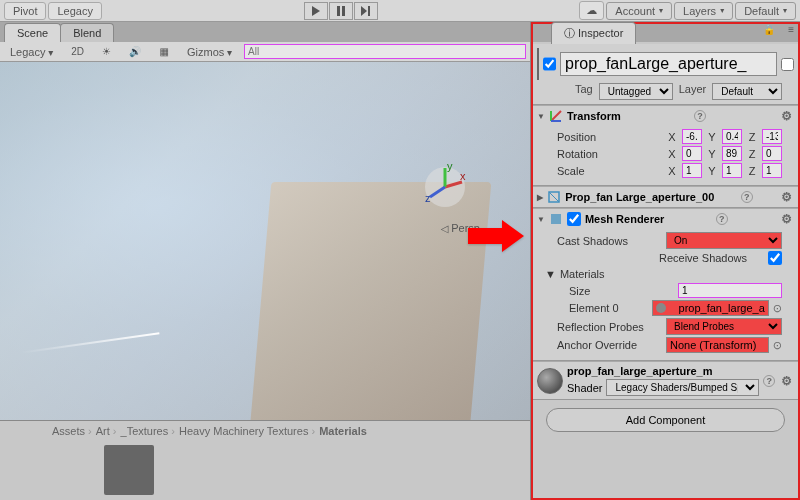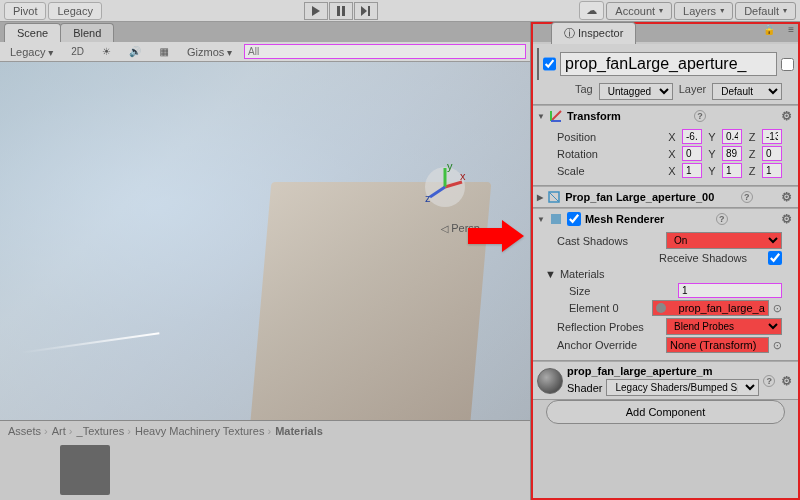--- a/index.html
+++ b/index.html
@@ -25,21 +25,21 @@
 .scene-toolbar { height: 20px; background: #d8d8d8; border-bottom: 1px solid #999; display: flex; align-items: center; padding: 0 4px; gap: 6px; }
 .st-btn { font-size: 10px; color: #555; padding: 2px 6px; cursor: pointer; }
 
 .viewport { flex: 1; background: linear-gradient(135deg, #b8c8d0 0%, #d0d8dc 30%, #c8d0d8 50%, #b0b8c0 100%); position: relative; overflow: hidden; }
 .viewport-content { position: absolute; inset: 0; background: radial-gradient(ellipse at 30% 40%, rgba(200,220,240,0.6) 0%, rgba(180,200,220,0.4) 40%, rgba(160,170,180,0.3) 100%); }
 .geometry { position: absolute; right: 50px; top: 120px; width: 220px; height: 260px; background: linear-gradient(145deg, #d4c8b8 0%, #c0b4a4 40%, #a89888 100%); transform: skewX(-5deg); opacity: 0.85; border-radius: 4px; }
 .gizmo { position: absolute; right: 60px; top: 100px; width: 50px; height: 50px; }
 .persp-label { position: absolute; right: 50px; top: 160px; color: #555; font-size: 10px; }
 .streak { position: absolute; left: 20px; top: 280px; width: 140px; height: 2px; background: linear-gradient(90deg, transparent, #fff); transform: rotate(-8deg); }
 
-.bottom-panel { height: 80px; background: #c8c8c8; border-top: 1px solid #888; }
+.bottom-panel { height: 80px; background: #c8c8c8; border-top: 1px solid #888; padding-left: 44px; }
 .breadcrumb { padding: 4px 8px; font-size: 10px; color: #666; display: flex; align-items: center; gap: 4px; }
 .breadcrumb span::after { content: " ›"; color: #999; }
 .breadcrumb span:last-child::after { content: ""; }
 .thumb { width: 50px; height: 50px; background: #666; margin: 4px 60px; border-radius: 2px; }
 
 
 .inspector { height: 100%; display: flex; flex-direction: column; outline: 2px solid #e02020; outline-offset: -2px; }
 .insp-tabs { height: 20px; display: flex; align-items: flex-start; background: #a8a8a8; padding-left: 20px; }
 .insp-body { flex: 1; overflow-y: auto; padding: 2px; }
 
@@ -62,21 +62,21 @@
 .prop-sublabel { width: 12px; color: #333; text-align: center; }
 .prop-input { flex: 1; background: #e8e8e8; border: 1px solid #d946ef; padding: 1px 3px; font-size: 10px; min-width: 0; width: 40px; }
 .prop-select { flex: 1; background: #ef4444; border: 1px solid #888; padding: 1px 3px; font-size: 10px; }
 .check { width: 14px; height: 14px; }
 .gear { font-size: 12px; color: #666; cursor: pointer; margin-left: auto; padding: 0 2px; }
 .help { font-size: 9px; color: #666; border: 1px solid #999; border-radius: 50%; width: 12px; height: 12px; display: inline-flex; align-items: center; justify-content: center; }
 .sub-foldout { display: flex; align-items: center; gap: 4px; font-size: 10px; color: #333; padding: 2px 0; cursor: pointer; }
 
 .material-preview { width: 26px; height: 26px; background: radial-gradient(circle at 35% 35%, #aaa, #333); border-radius: 50%; border: 1px solid #666; }
 
-.add-comp-btn { display: block; width: 90%; margin: 0 auto; background: #d0d0d0; border: 1px solid #888; border-radius: 12px; padding: 5px; font-size: 11px; cursor: pointer; }
+.add-comp-btn { display: block; width: 90%; margin: 8px auto; background: #d0d0d0; border: 1px solid #888; border-radius: 12px; padding: 5px; font-size: 11px; cursor: pointer; }
 
 .red-arrow { position: absolute; left: 468px; top: 220px; z-index: 100; }
 .red-arrow svg { filter: drop-shadow(0 1px 1px rgba(0,0,0,0.2)); }
 
 input[type=checkbox] { cursor: pointer; }
 </style>
 </head>
 <body>
 
 <div class="toolbar">

